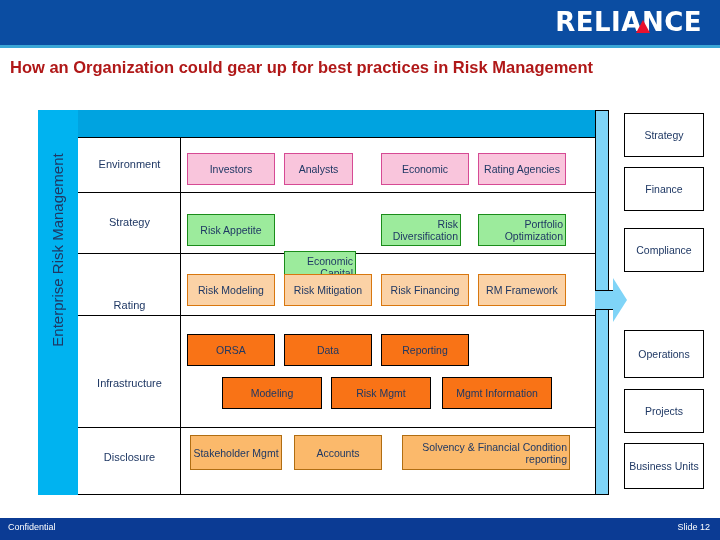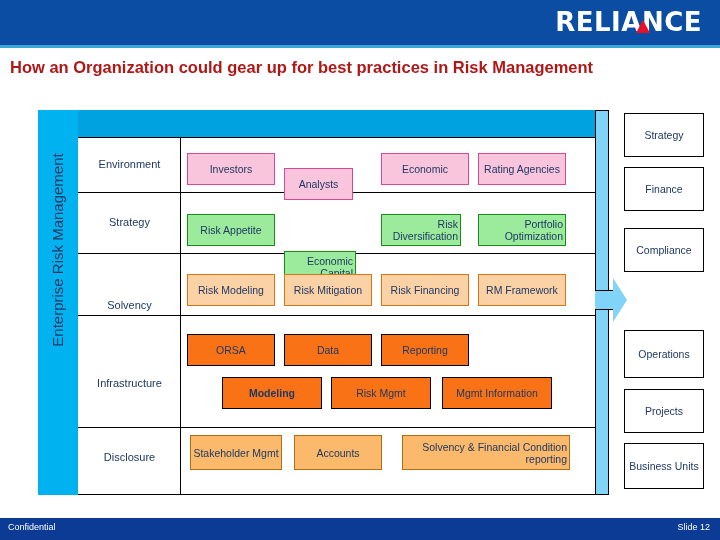--- a/index.html
+++ b/index.html
@@ -150,43 +150,43 @@
 
   <div class="hrule" style="top:27px;"></div>
   <div class="hrule" style="top:82px;"></div>
   <div class="hrule" style="top:143px;"></div>
   <div class="hrule" style="top:205px;"></div>
   <div class="hrule" style="top:317px;"></div>
   <div class="hrule" style="top:384px;"></div>
 
   <div class="rowlabel" style="top:48px;">Environment</div>
   <div class="rowlabel" style="top:106px;">Strategy</div>
-  <div class="rowlabel" style="top:189px;">Solvency</div>
+  <div class="rowlabel" style="top:189px;">Rating</div>
   <div class="rowlabel" style="top:267px;">Infrastructure</div>
   <div class="rowlabel" style="top:341px;">Disclosure</div>
 
   <div class="box pink" style="left:149px;top:43px;width:88px;height:32px;">Investors</div>
-  <div class="box pink" style="left:246px;top:58px;width:69px;height:32px;">Analysts</div>
+  <div class="box pink" style="left:246px;top:43px;width:69px;height:32px;">Analysts</div>
   <div class="box pink" style="left:343px;top:43px;width:88px;height:32px;">Economic</div>
   <div class="box pink" style="left:440px;top:43px;width:88px;height:32px;">Rating Agencies</div>
 
   <div class="box green" style="left:149px;top:104px;width:88px;height:32px;">Risk Appetite</div>
   <div class="box green" style="left:246px;top:104px;width:72px;height:32px;margin-top:37px;">Economic Capital</div>
   <div class="box green" style="left:343px;top:104px;width:80px;height:32px;">Risk Diversification</div>
   <div class="box green" style="left:440px;top:104px;width:88px;height:32px;">Portfolio Optimization</div>
 
   <div class="box orange1" style="left:149px;top:164px;width:88px;height:32px;">Risk Modeling</div>
   <div class="box orange1" style="left:246px;top:164px;width:88px;height:32px;">Risk Mitigation</div>
   <div class="box orange1" style="left:343px;top:164px;width:88px;height:32px;">Risk Financing</div>
   <div class="box orange1" style="left:440px;top:164px;width:88px;height:32px;">RM Framework</div>
 
   <div class="box purple" style="left:149px;top:224px;width:88px;height:32px;">ORSA</div>
   <div class="box purple" style="left:246px;top:224px;width:88px;height:32px;">Data</div>
   <div class="box purple" style="left:343px;top:224px;width:88px;height:32px;">Reporting</div>
-  <div class="box purple" style="left:184px;top:267px;width:100px;height:32px;font-weight:bold;">Modeling</div>
+  <div class="box purple" style="left:184px;top:267px;width:100px;height:32px;">Modeling</div>
   <div class="box purple" style="left:293px;top:267px;width:100px;height:32px;">Risk Mgmt</div>
   <div class="box purple" style="left:404px;top:267px;width:110px;height:32px;">Mgmt Information</div>
 
   <div class="box orange2" style="left:152px;top:325px;width:92px;height:35px;">Stakeholder Mgmt</div>
   <div class="box orange2" style="left:256px;top:325px;width:88px;height:35px;">Accounts</div>
   <div class="box orange2" style="left:364px;top:325px;width:168px;height:35px;">Solvency &amp; Financial Condition reporting</div>
 
 </div>
 
 <div id="right-bar"></div>

